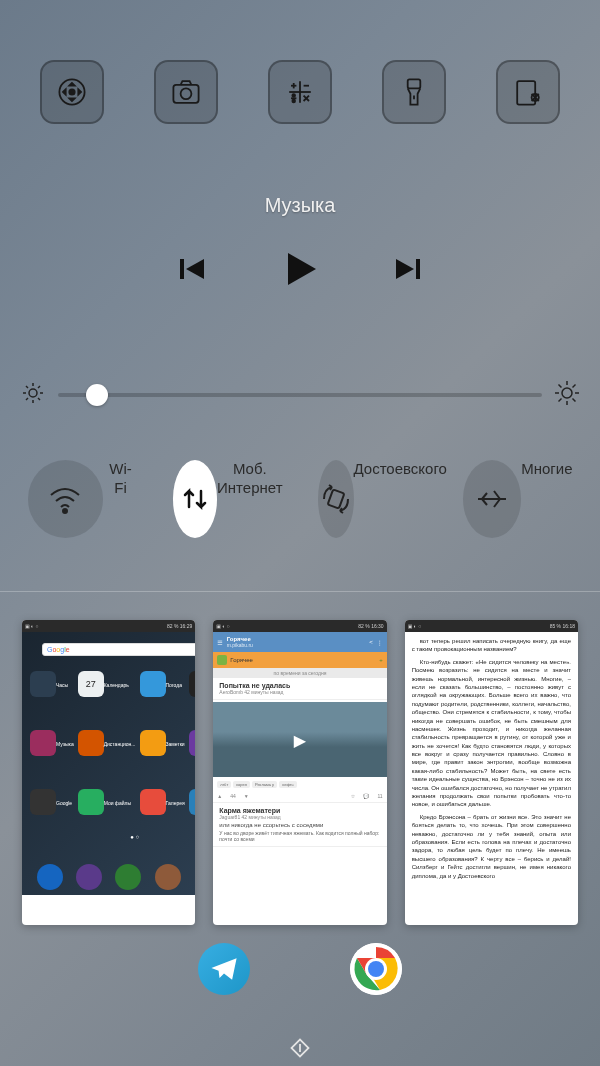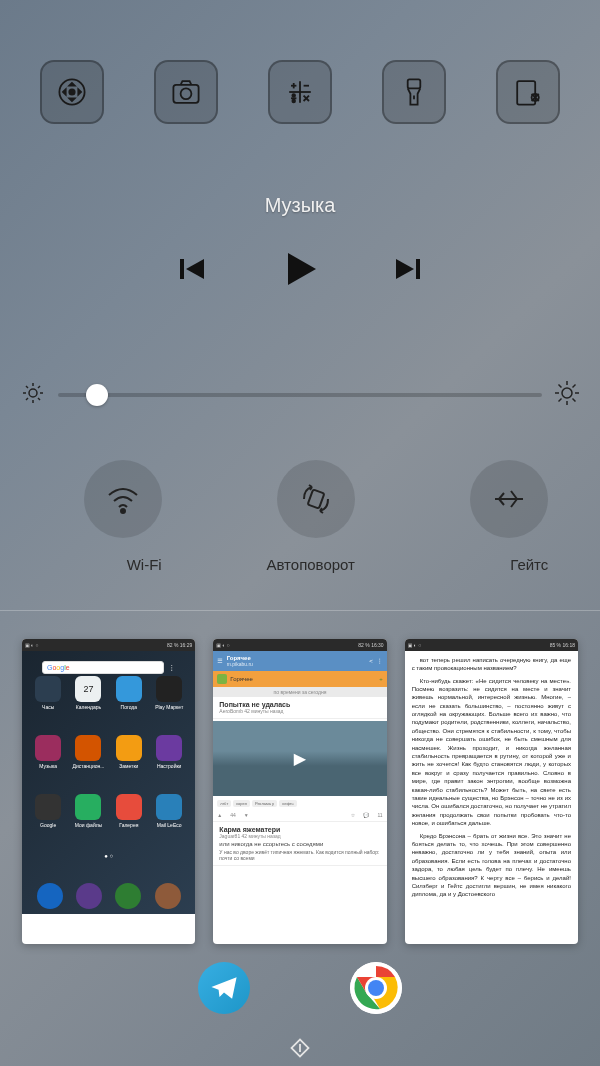--- a/index.html
+++ b/index.html
@@ -78,22 +78,22 @@
 }
 
 
 .toggles-row {
   display: flex;
   justify-content: space-around;
   padding: 30px 10px 10px;
 }
 .toggle-item {
   display: flex;
-  flex-direction: column;
-  align-items: flex-end;
+  flex-direction: row;
+  align-items: flex-start;
   width: 110px;
 }
 .toggle-circle {
   width: 78px;
   height: 78px;
   border-radius: 50%;
   background: rgba(0,0,0,0.12);
   display: flex;
   align-items: center;
   justify-content: center;
@@ -167,21 +167,20 @@
   height: 263px;
   padding: 25px 8px 8px;
   display: grid;
   grid-template-columns: repeat(4, 1fr);
   grid-template-rows: repeat(4, 55px);
   gap: 4px;
   position: relative;
 }
 .app1-icon {
   display: flex;
-  flex-direction: column;
   align-items: center;
 }
 .app1-icon-img {
   width: 26px;
   height: 26px;
   border-radius: 6px;
   margin-bottom: 2px;
 }
 .app1-icon-label {
   font-size: 5px;
@@ -440,38 +439,47 @@
       <svg viewBox="0 0 36 36" fill="none" stroke="#222" stroke-width="2">
         <path d="M4 14 Q18 2 32 14"></path>
         <path d="M9 20 Q18 12 27 20"></path>
         <path d="M14 26 Q18 22 22 26"></path>
         <circle cx="18" cy="30" r="2" fill="#222"></circle>
       </svg>
     </div>
     <div class="toggle-label">Wi-Fi</div>
   </div>
   <div class="toggle-item">
+    <div class="toggle-circle active">
+      <svg viewBox="0 0 36 36" fill="#111">
+        <path d="M12 26 L12 10 L8 14 M12 10 L16 14" stroke="#111" stroke-width="2.5" fill="none" stroke-linecap="round"></path>
+        <path d="M24 10 L24 26 L20 22 M24 26 L28 22" stroke="#111" stroke-width="2.5" fill="none" stroke-linecap="round"></path>
+      </svg>
+    </div>
+    <div class="toggle-label">Моб. Интернет</div>
+  </div>
+  <div class="toggle-item">
     <div class="toggle-circle">
       <svg viewBox="0 0 36 36" fill="none" stroke="#222" stroke-width="2">
         <rect x="12" y="10" width="12" height="16" rx="2" transform="rotate(20 18 18)"></rect>
         <path d="M6 18 Q6 8 14 6"></path>
         <path d="M30 18 Q30 28 22 30"></path>
         <path d="M14 6 L11 4 M14 6 L12 9"></path>
         <path d="M22 30 L25 32 M22 30 L24 27"></path>
       </svg>
     </div>
-    <div class="toggle-label">Автоповорот</div>
+    <div class="toggle-label">Достоевского</div>
   </div>
   <div class="toggle-item">
     <div class="toggle-circle">
       <svg viewBox="0 0 36 36" fill="none" stroke="#222" stroke-width="2">
         <path d="M4 18 L32 18 M26 18 L20 10 M26 18 L20 26 M8 18 L13 12 M8 18 L13 24"></path>
       </svg>
     </div>
-    <div class="toggle-label">Гейтс</div>
+    <div class="toggle-label">Многие</div>
   </div>
 </div>
 
 <div class="divider"></div>
 
 <div class="recent-apps">
 
   <div class="recent-app">
     <div class="app-statusbar">
         <span>▣ ◐ ○</span>

